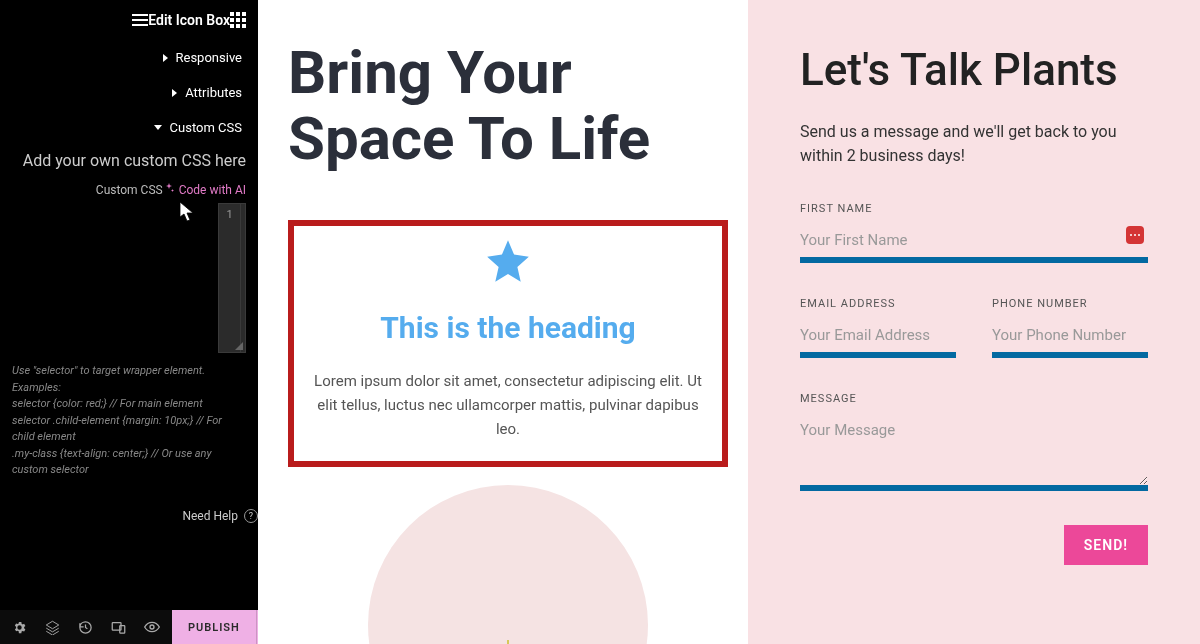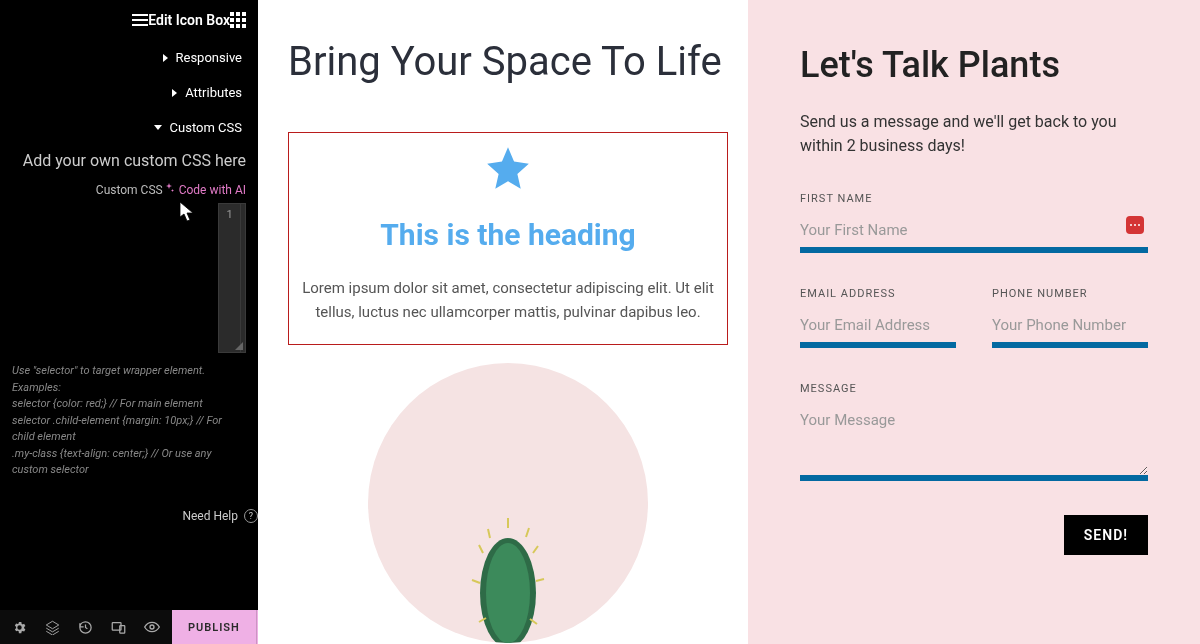--- a/index.html
+++ b/index.html
@@ -42,44 +42,44 @@
     .bb-publish-caret span { width:0; height:0; border-left:4px solid transparent; border-right:4px solid transparent; border-bottom:5px solid #333; }
 
     .collapse-handle { position:absolute; right:-16px; top:315px; width:16px; height:40px; background:#1a1a1a; display:flex; align-items:center; justify-content:center; cursor:pointer; }
     .collapse-handle span { color:#ccc; font-size:14px; }
 
     .cursor-overlay { position:absolute; left:180px; top:202px; pointer-events:none; z-index:20; }
 
     
     .canvas { flex:1; display:flex; background:#fff; position:relative; overflow:hidden; }
     .canvas-left { width:490px; padding:40px 20px 0 30px; }
-    .main-heading { color:#2b2f3a; font-size:40px; font-weight:400; line-height:1.1; }
-
-    .icon-box { margin-top:48px; border:1px solid #b91c1c; padding:10px 2px 20px; text-align:center; }
+    .main-heading { color:#2b2f3a; font-size:60px; font-weight:700; line-height:1.1; }
+
+    .icon-box { margin-top:48px; border:6px solid #b91c1c; padding:10px 14px 20px; text-align:center; }
     .star-icon { margin:0 auto 20px; }
     .star-icon svg { width:50px; height:50px; fill:#55acee; }
     .ib-heading { color:#55acee; font-size:30px; font-weight:700; margin:18px 0 24px; }
     .ib-text { font-size:15px; color:#555; line-height:1.6; }
 
     .circle-img { width:280px; height:280px; border-radius:50%; background:#f5e3e3; margin:18px auto 0; position:relative; overflow:hidden; }
     .cactus { position:absolute; left:50%; bottom:-20px; transform:translateX(-50%); }
 
     
     .contact { width:452px; background:#f9e1e4; padding:44px 52px 0 52px; }
-    .contact h2 { font-size:36px; font-weight:500; color:#222; margin-bottom:24px; }
+    .contact h2 { font-size:44px; font-weight:500; color:#222; margin-bottom:24px; }
     .contact-sub { font-size:16px; color:#333; line-height:1.5; margin-bottom:34px; }
     .form-row { display:flex; gap:36px; margin-bottom:34px; }
     .form-row .field { flex:1; }
     .field-label { font-size:11px; letter-spacing:1px; color:#555; margin-bottom:12px; display:block; }
     .form-input { width:100%; border:none; border-bottom:6px solid #0369a1; background:transparent; padding:4px 0 8px; font-size:15px; color:#333; outline:none; }
     .form-input::placeholder { color:#999; }
     .full-field { margin-bottom:30px; }
     .textarea { height:74px; resize:both; }
     .send-row { display:flex; justify-content:flex-end; }
-    .send-btn { background:#000000; color:#fff; border:none; padding:12px 20px; font-size:14px; font-weight:600; letter-spacing:1px; cursor:pointer; }
+    .send-btn { background:#ec4899; color:#fff; border:none; padding:12px 20px; font-size:14px; font-weight:600; letter-spacing:1px; cursor:pointer; }
 
     .lastpass-badge { position:absolute; display:inline-flex; align-items:center; justify-content:center; width:18px; height:18px; background:#d43535; border-radius:4px; }
     .lastpass-badge::after { content:""; width:2px; height:2px; background:#fff; border-radius:50%; box-shadow:-4px 0 0 #fff, 4px 0 0 #fff; }
   </style>
 </head>
 <body>
 
 <div class="sidebar">
   <div class="sidebar-header">
     <div class="sb-menu-icon">

